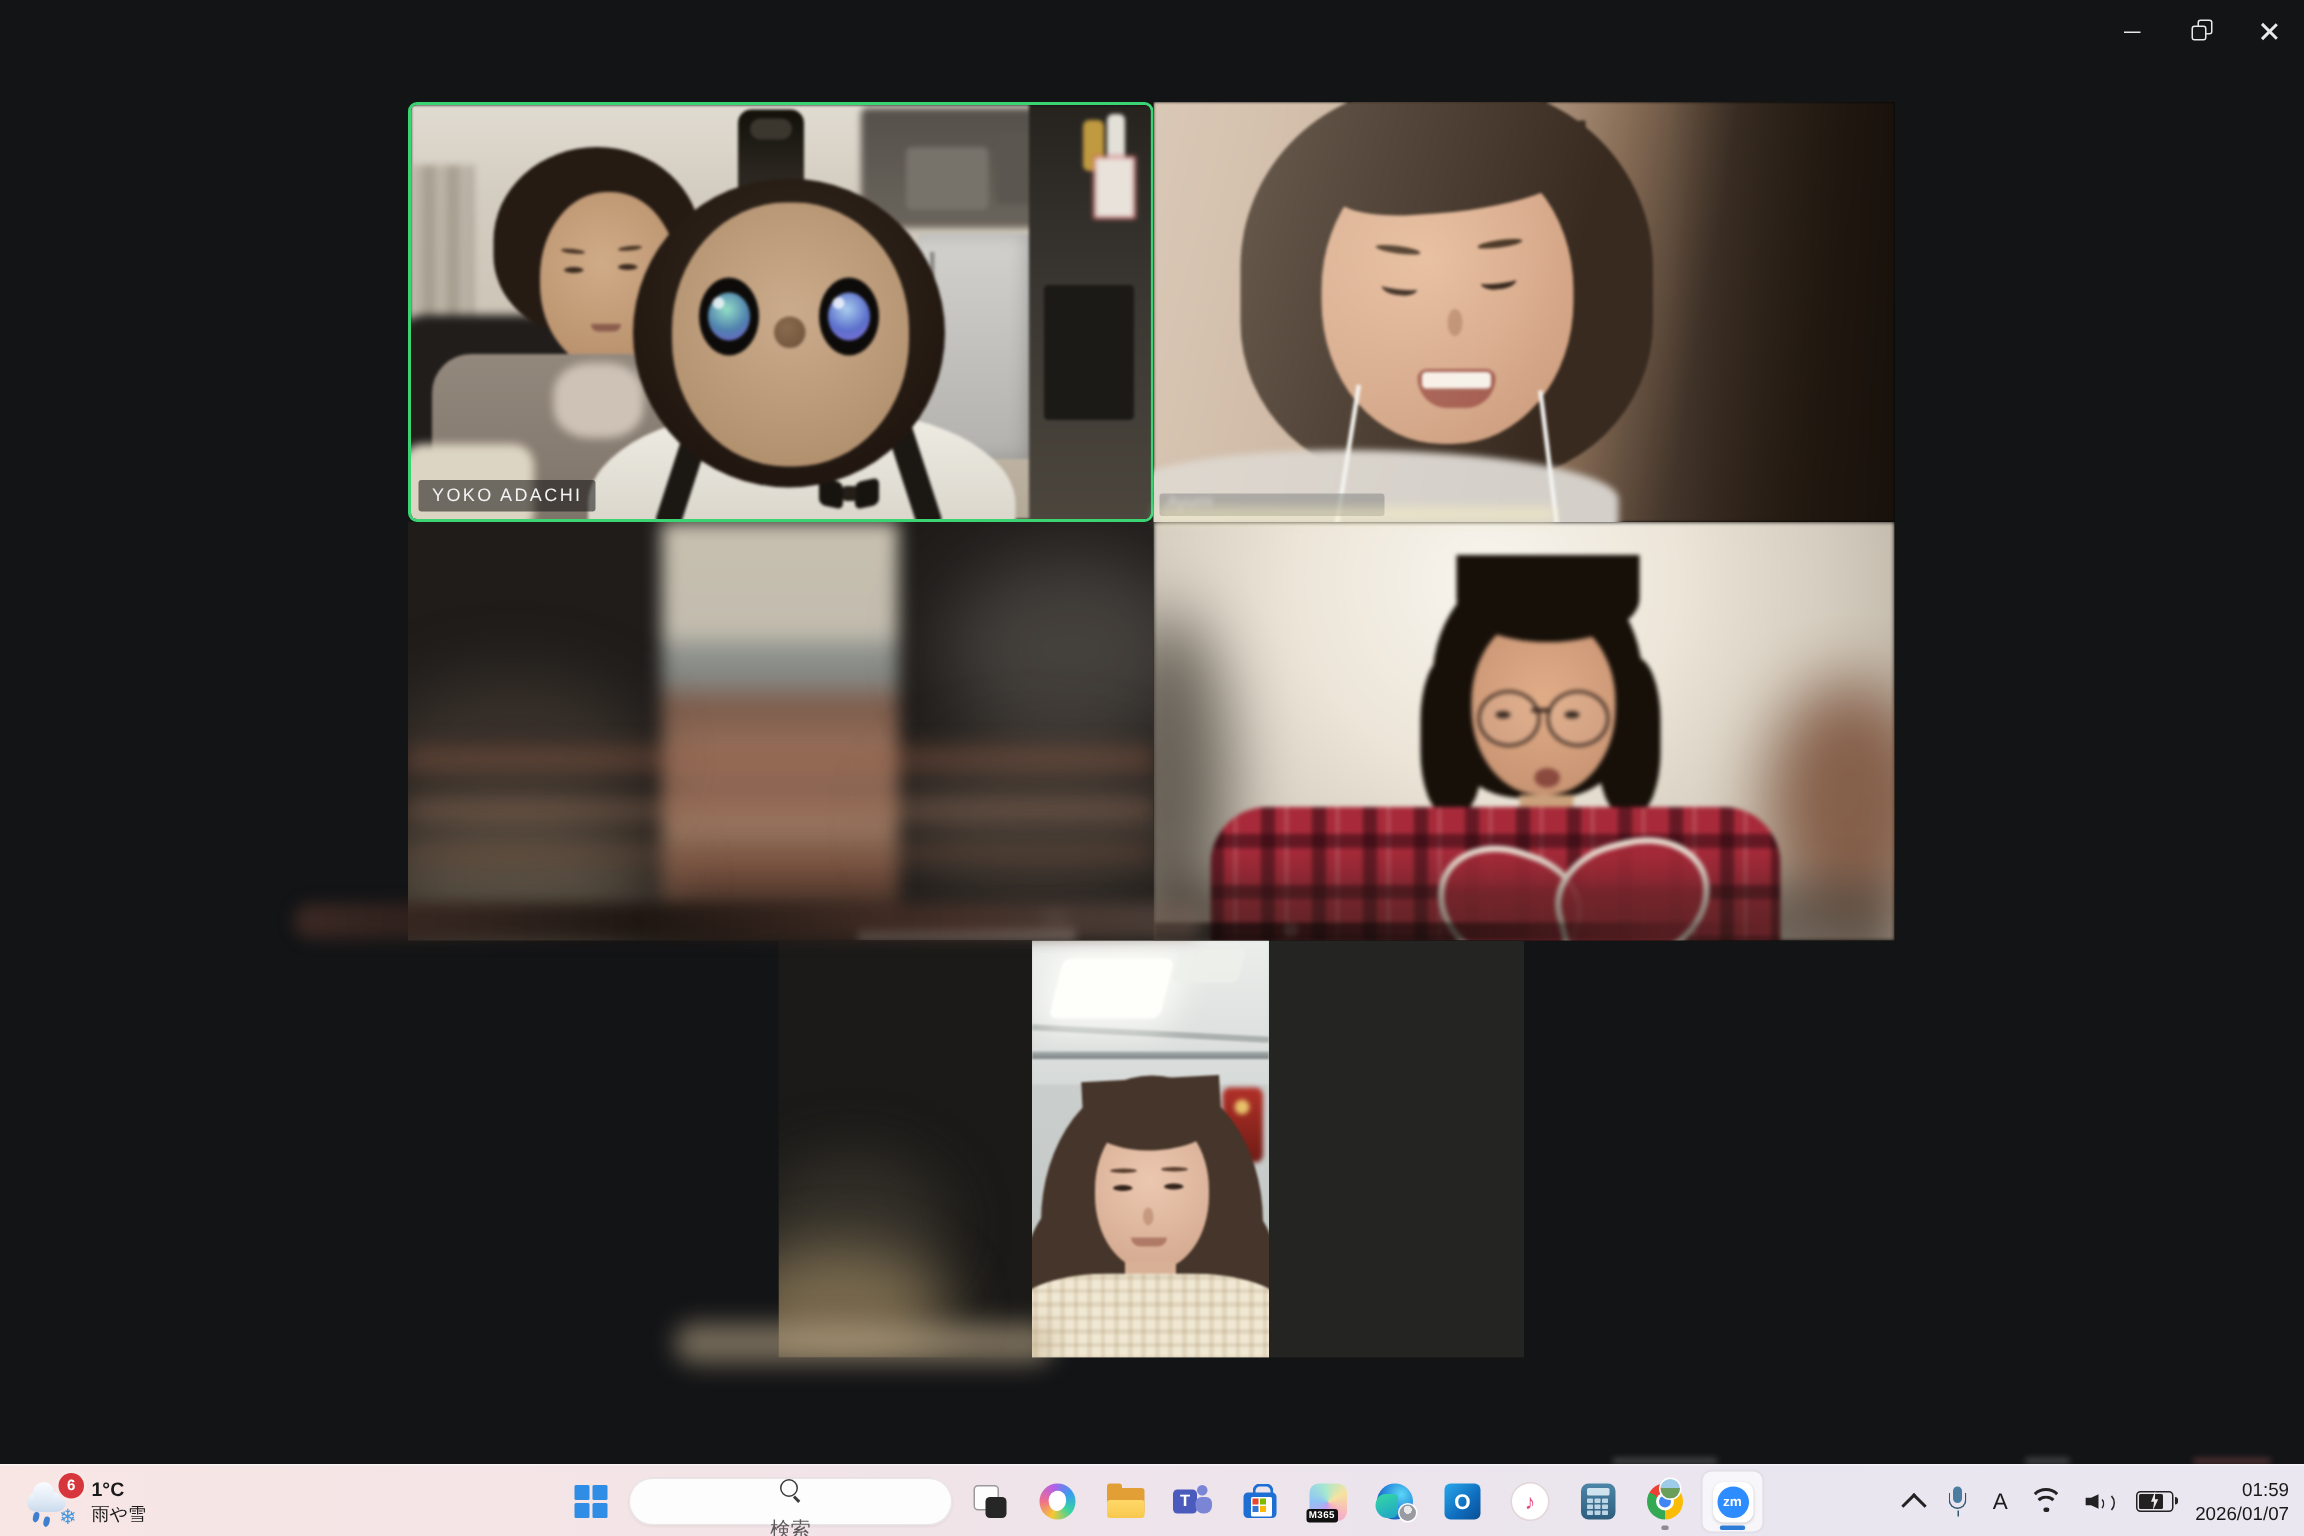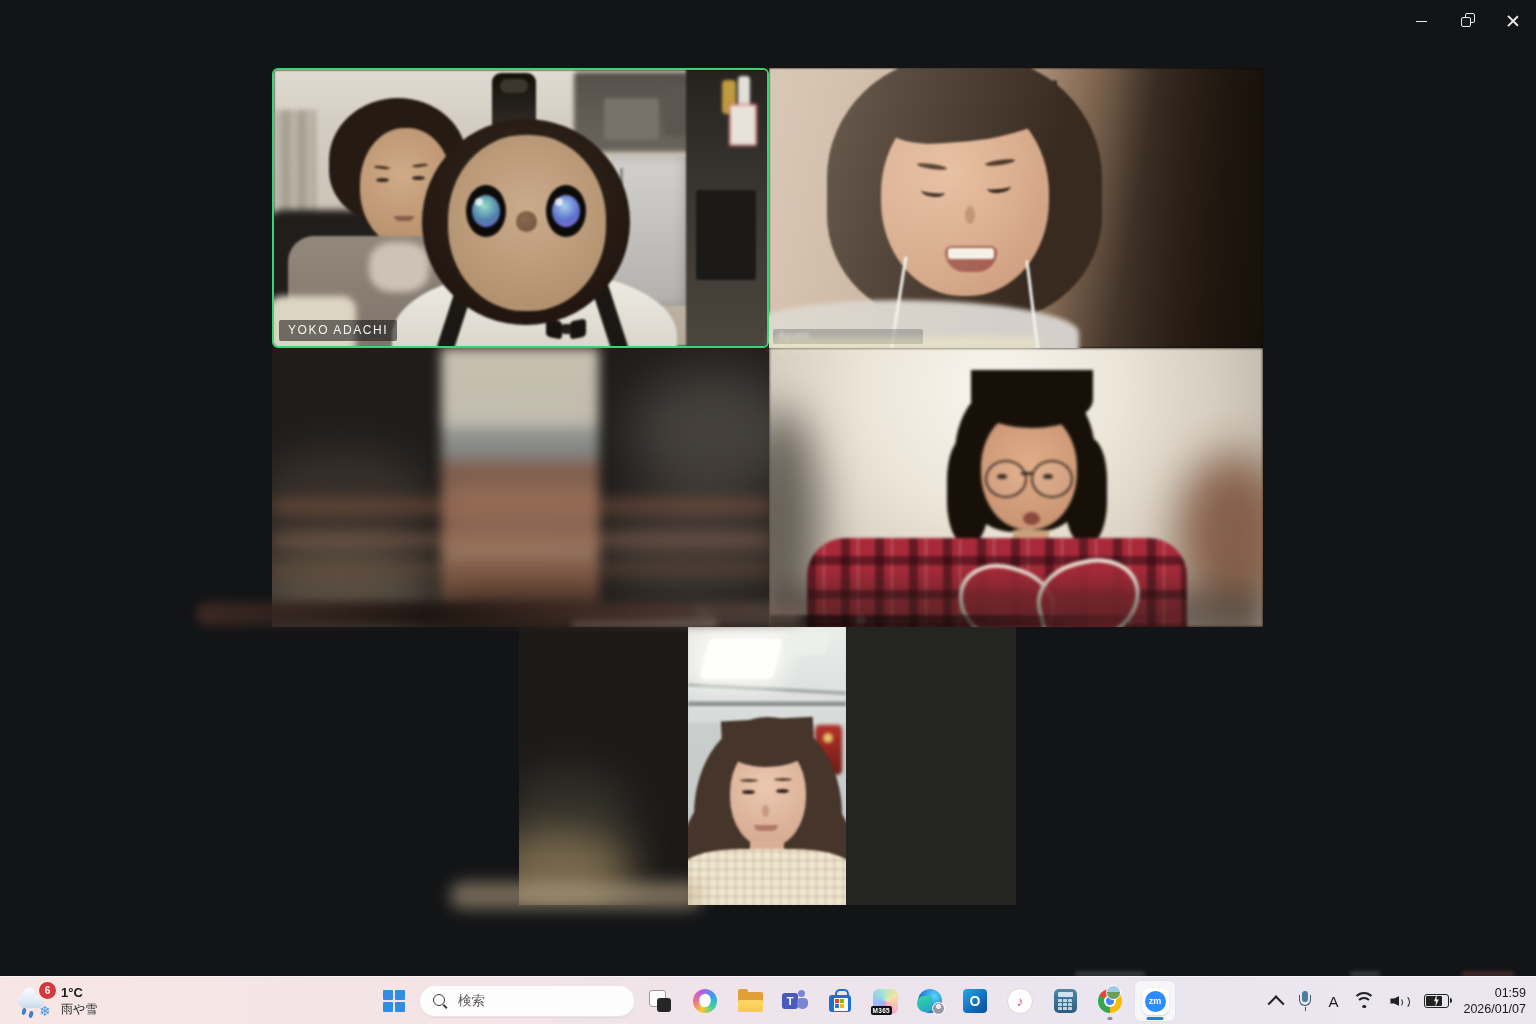--- a/index.html
+++ b/index.html
@@ -195,21 +195,21 @@
   .tb-center{position:absolute;left:374px;top:4px;height:40px;display:flex;align-items:center;gap:5px;}
   .tb-cell{width:40px;height:40px;display:flex;align-items:center;justify-content:center;border-radius:6px;position:relative;}
   .tb-cell.active{background:rgba(255,255,255,.62);box-shadow:0 0 2px rgba(0,0,0,.08);}
   .run-dot{position:absolute;bottom:1px;left:50%;transform:translateX(-50%);width:5px;height:3px;border-radius:2px;background:#8b8b96;}
   .run-bar{position:absolute;bottom:1px;left:50%;transform:translateX(-50%);width:17px;height:3px;border-radius:2px;background:#2e7cd6;}
 
   .ic-start{display:grid;grid-template-columns:10px 10px;grid-template-rows:10px 10px;gap:2px;}
   .ic-start span{background:#2f8de5;border-radius:1px;}
 
   .tb-search{width:216px;height:32px;background:rgba(255,255,255,.9);border:1px solid rgba(120,100,110,.15);
-    border-radius:17px;display:flex;align-items:center;gap:10px;padding:0 13px;box-sizing:border-box;box-shadow:0 1px 2px rgba(0,0,0,.05);}
+    border-radius:17px;display:flex;align-items:center;gap:10px;padding:0 13px;box-sizing:border-box;box-shadow:0 1px 2px rgba(0,0,0,.05);flex-direction:column;}
   .mag{position:relative;width:15px;height:15px;flex:0 0 auto;}
   .mag::before{content:"";position:absolute;left:0;top:0;width:10px;height:10px;border:1.8px solid #3b3b3b;border-radius:50%;}
   .mag::after{content:"";position:absolute;left:10.5px;top:10.5px;width:5px;height:1.8px;background:#3b3b3b;transform:rotate(45deg);transform-origin:0 0;}
   .tb-search .ph{font-size:13.5px;color:#5f5a5e;}
 
   .ic-taskview{position:relative;width:24px;height:24px;}
   .ic-taskview .b{position:absolute;left:1px;top:1px;width:15px;height:15px;background:#fdfdfd;border:1px solid #9a9a9a;border-radius:3px;}
   .ic-taskview .f{position:absolute;right:1px;bottom:1px;width:14px;height:14px;background:#262626;border-radius:3px;}
   .ic-copilot{width:24px;height:24px;border-radius:50%;background:conic-gradient(from 200deg,#f6c833,#ee6f8e,#b45fe8,#379df0,#39d3a0,#f6c833);position:relative;}
   .ic-copilot::after{content:"";position:absolute;left:6px;top:5px;width:12px;height:13px;background:#fff;border-radius:55% 45% 60% 40%;transform:rotate(-18deg);}

